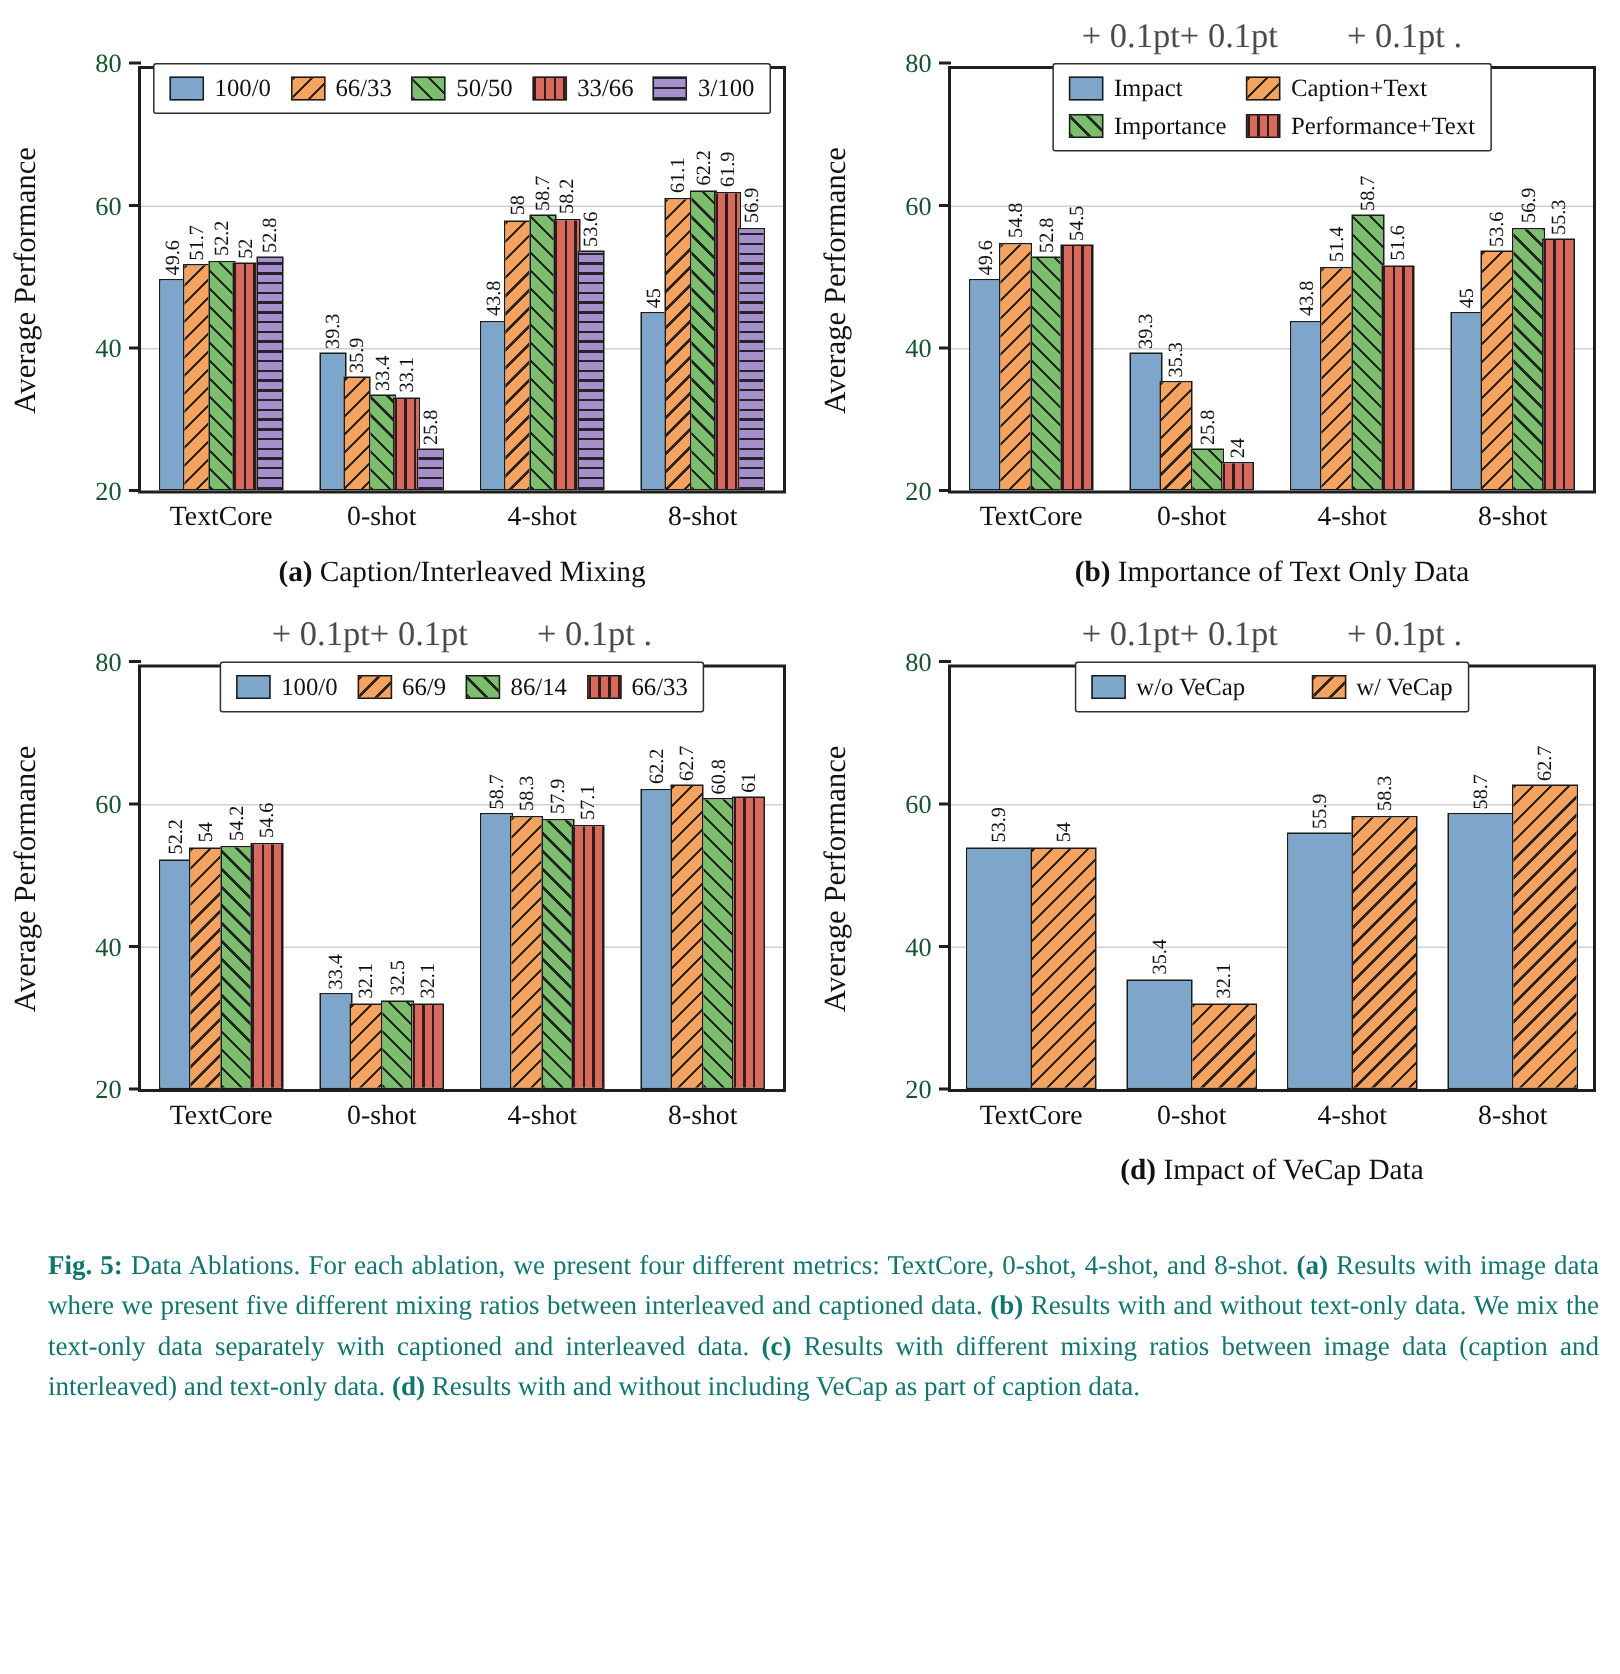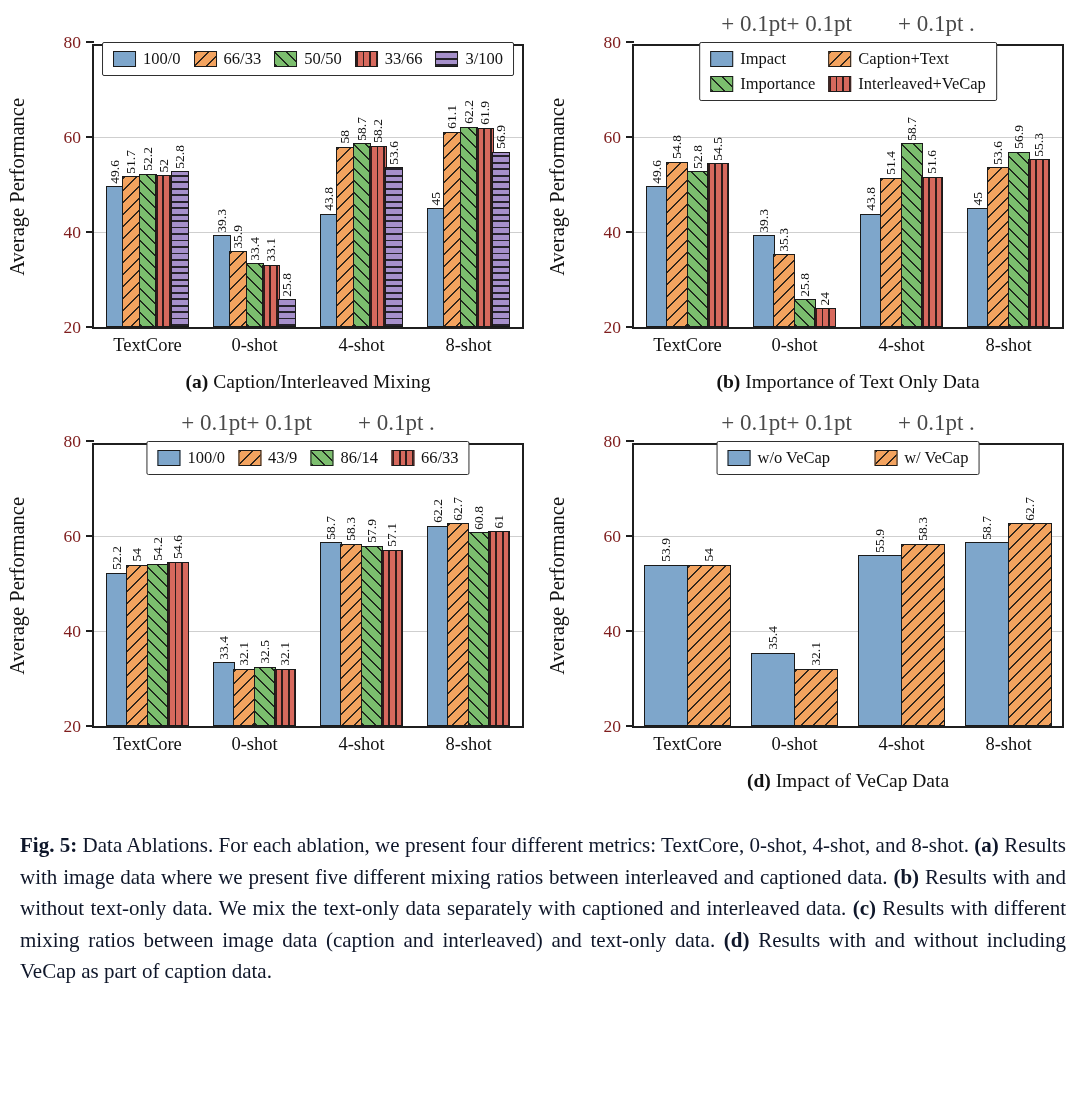--- a/index.html
+++ b/index.html
@@ -12,21 +12,21 @@
   .note-r{margin-left:46px;}
   .plotrow{position:relative;margin-left:92px;width:432px;height:285px;}
   .plot{position:absolute;inset:0;border:2px solid #1f1f1f;box-sizing:border-box;}
   .ylabel{position:absolute;left:-88px;top:0;height:100%;width:26px;
           display:flex;align-items:center;justify-content:center;}
   .ylabel span{writing-mode:vertical-rl;transform:rotate(180deg);
                font-size:20.5px;white-space:nowrap;color:#111;}
   .gridline{position:absolute;left:0;right:0;height:1.5px;background:#cfcfcf;z-index:0;}
   .ytickmark{position:absolute;right:100%;width:8px;height:2px;background:#1f1f1f;}
   .yticklabel{position:absolute;right:calc(100% + 13px);font-size:17.5px;line-height:1.2;
-              text-align:right;color:#7f1d1d;}
+              text-align:right;color:#14532d;}
   .group{position:absolute;bottom:0;width:25%;height:100%;display:flex;
          align-items:flex-end;justify-content:center;z-index:1;}
   .barwrap{position:relative;border:1.6px solid #1a1a1a;box-sizing:border-box;
            background:#fff;flex:none;}
   .barfill{position:absolute;inset:0;}
   .vlabel{position:absolute;bottom:100%;left:50%;transform:translateX(-50%);
           margin-bottom:4px;}
   .vlabel-in{writing-mode:vertical-rl;transform:rotate(180deg);font-size:13.5px;
              line-height:1;white-space:nowrap;color:#111;display:block;}
   .xtick{position:absolute;top:100%;width:25%;text-align:center;margin-top:8px;
@@ -35,21 +35,21 @@
           display:grid;column-gap:13px;row-gap:5px;padding:6px 10px;background:#fff;
           border:1.8px solid #2f2f2f;border-radius:2px;z-index:4;align-items:center;}
   .legenditem{display:flex;align-items:center;gap:7px;font-size:16.5px;white-space:nowrap;}
   .swatch{width:23px;height:16px;border:1.5px solid #1a1a1a;box-sizing:border-box;flex:none;}
   .h-slash{background-image:repeating-linear-gradient(135deg,rgba(15,15,15,.85) 0 1.6px,transparent 1.6px 8.5px);}
   .h-back {background-image:repeating-linear-gradient(45deg, rgba(15,15,15,.85) 0 1.6px,transparent 1.6px 8.5px);}
   .h-vert {background-image:repeating-linear-gradient(90deg, rgba(15,15,15,.85) 0 1.6px,transparent 1.6px 6.5px);}
   .h-horiz{background-image:repeating-linear-gradient(0deg,  rgba(15,15,15,.85) 0 1.6px,transparent 1.6px 6.5px);}
   .subtitle{margin-left:92px;width:432px;text-align:center;margin-top:42px;
             font-size:19.5px;color:#111;}
-  .caption{margin:30px 14px 0 20px;font-size:21px;line-height:1.5;text-align:justify;color:#0f172a;}
+  .caption{margin:30px 14px 0 32px;font-size:18px;line-height:1.5;text-align:justify;color:#0f766e;}
 </style>
 </head>
 <body>
 
 <div class="grid">
 
   <div class="chart">
     <div class="note">
       <span class="note-l"></span>
       <span class="note-r"></span>
@@ -364,21 +364,21 @@
             <div class="legenditem">
               <span class="swatch h-slash" style="background-color: rgb(243, 163, 95);"></span>
               <span class="leglabel">Caption+Text</span>
             </div>
             <div class="legenditem">
               <span class="swatch h-back" style="background-color: rgb(124, 190, 110);"></span>
               <span class="leglabel">Importance</span>
             </div>
             <div class="legenditem">
               <span class="swatch h-vert" style="background-color: rgb(215, 105, 93);"></span>
-              <span class="leglabel">Interleaved+VeCap</span>
+              <span class="leglabel">Performance+Text</span>
             </div>
           </div>
         </div>
     </div>
     <div class="subtitle"><b>(b)</b> <span>Importance of Text Only Data</span></div>
   </div>
 
   <div class="chart">
     <div class="note">
       <span class="note-l">+ 0.1pt+ 0.1pt</span>
@@ -507,21 +507,21 @@
             </div>
           </div>
           <div class="xtick" style="left: 75%;">8-shot</div>
           <div class="legend" style="grid-template-columns: repeat(4, auto);">
             <div class="legenditem">
               <span class="swatch " style="background-color: rgb(126, 166, 203);"></span>
               <span class="leglabel">100/0</span>
             </div>
             <div class="legenditem">
               <span class="swatch h-slash" style="background-color: rgb(243, 163, 95);"></span>
-              <span class="leglabel">43/9</span>
+              <span class="leglabel">66/9</span>
             </div>
             <div class="legenditem">
               <span class="swatch h-back" style="background-color: rgb(124, 190, 110);"></span>
               <span class="leglabel">86/14</span>
             </div>
             <div class="legenditem">
               <span class="swatch h-vert" style="background-color: rgb(215, 105, 93);"></span>
               <span class="leglabel">66/33</span>
             </div>
           </div>

